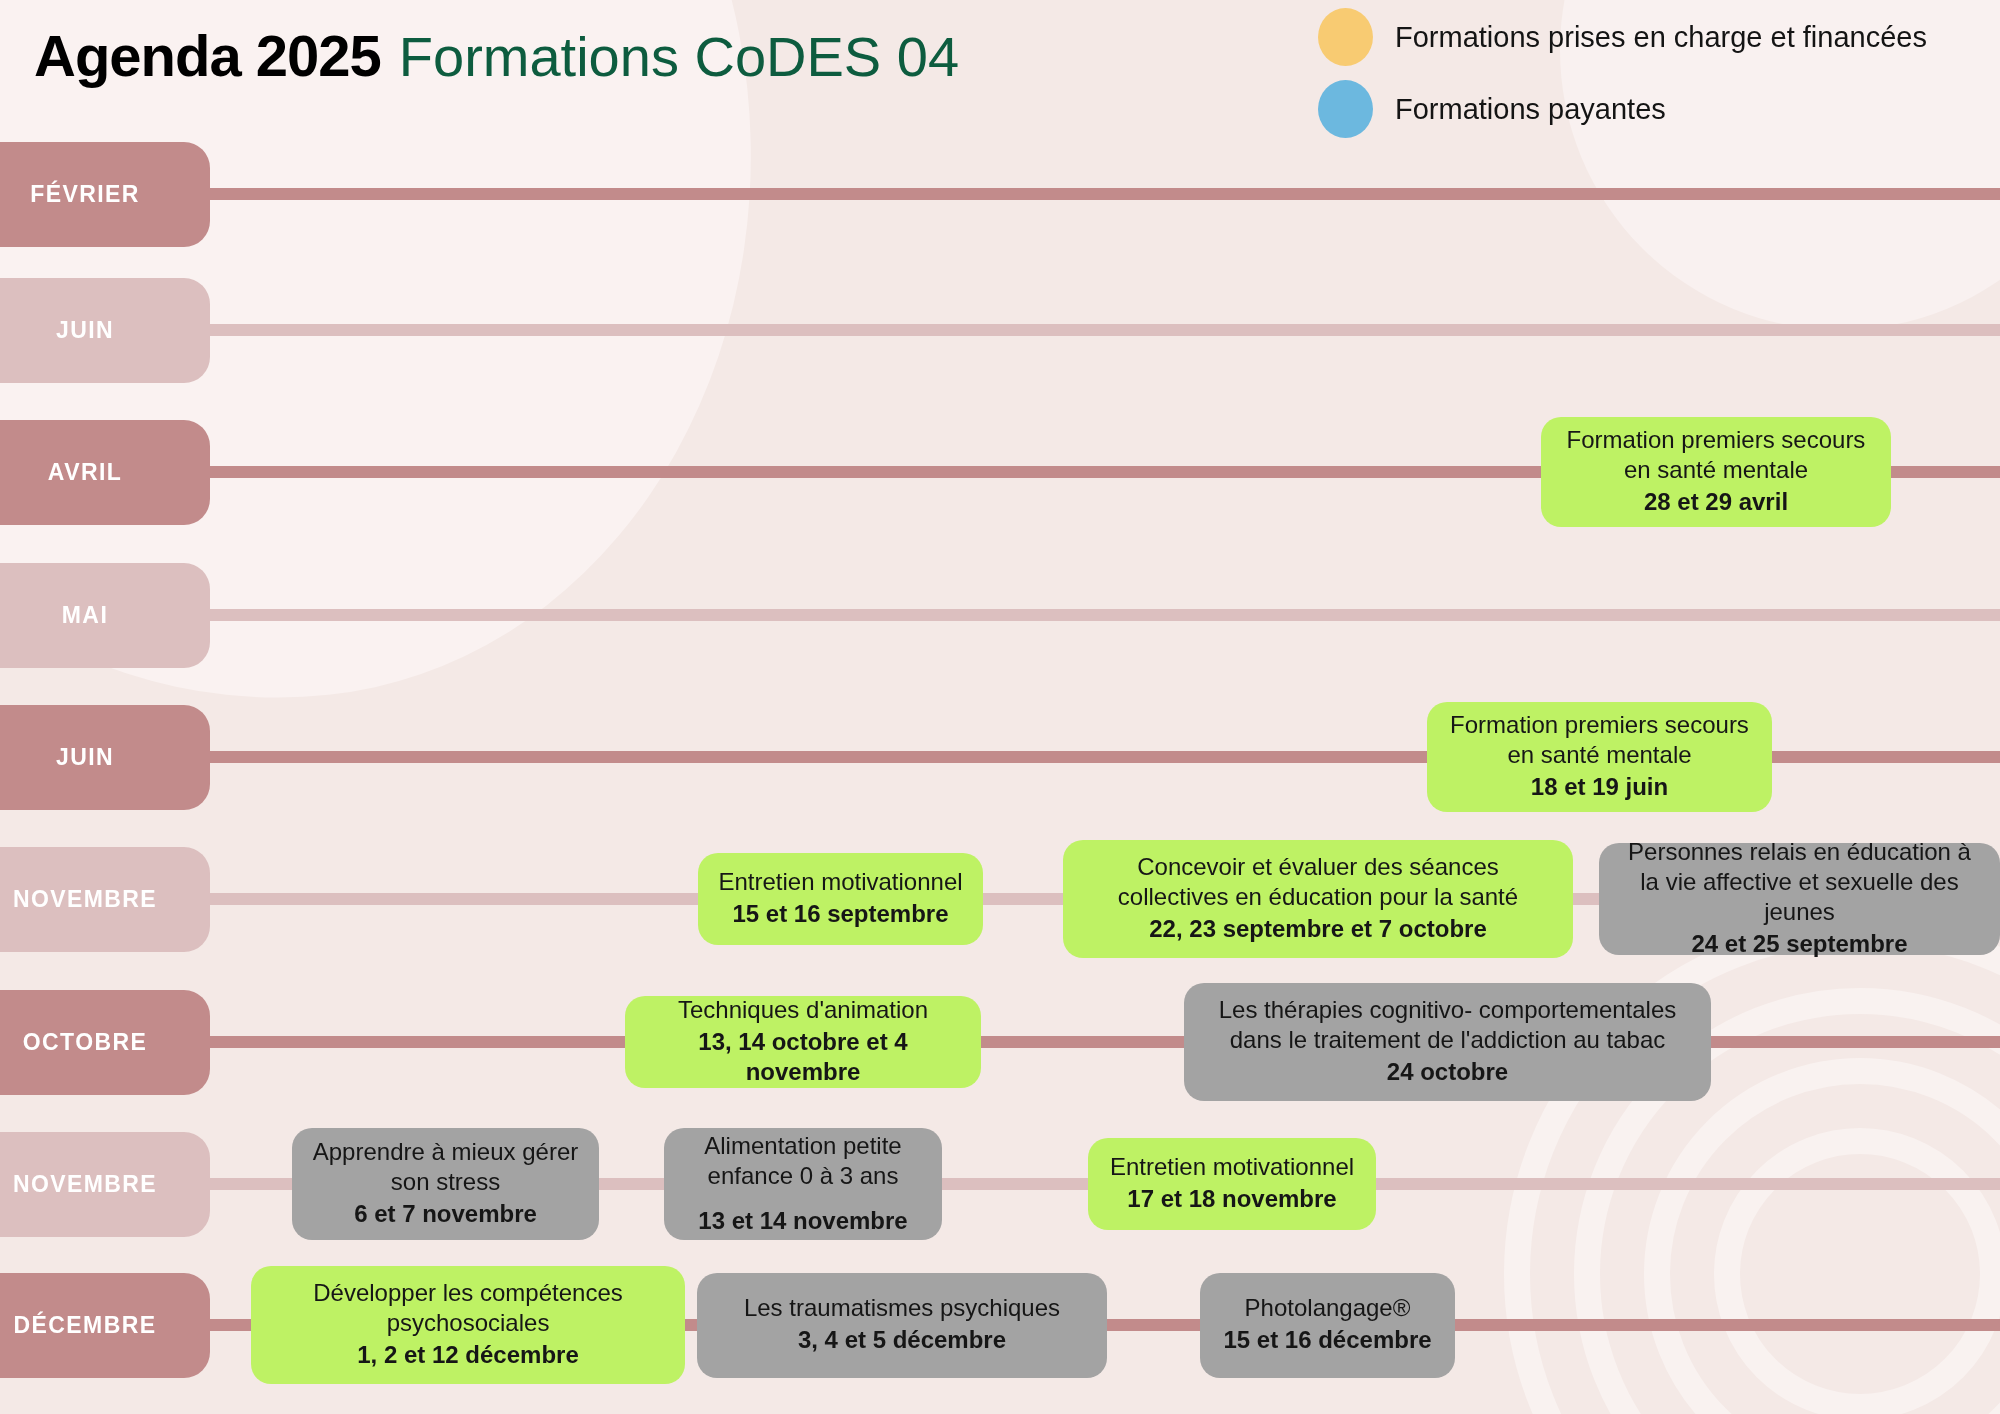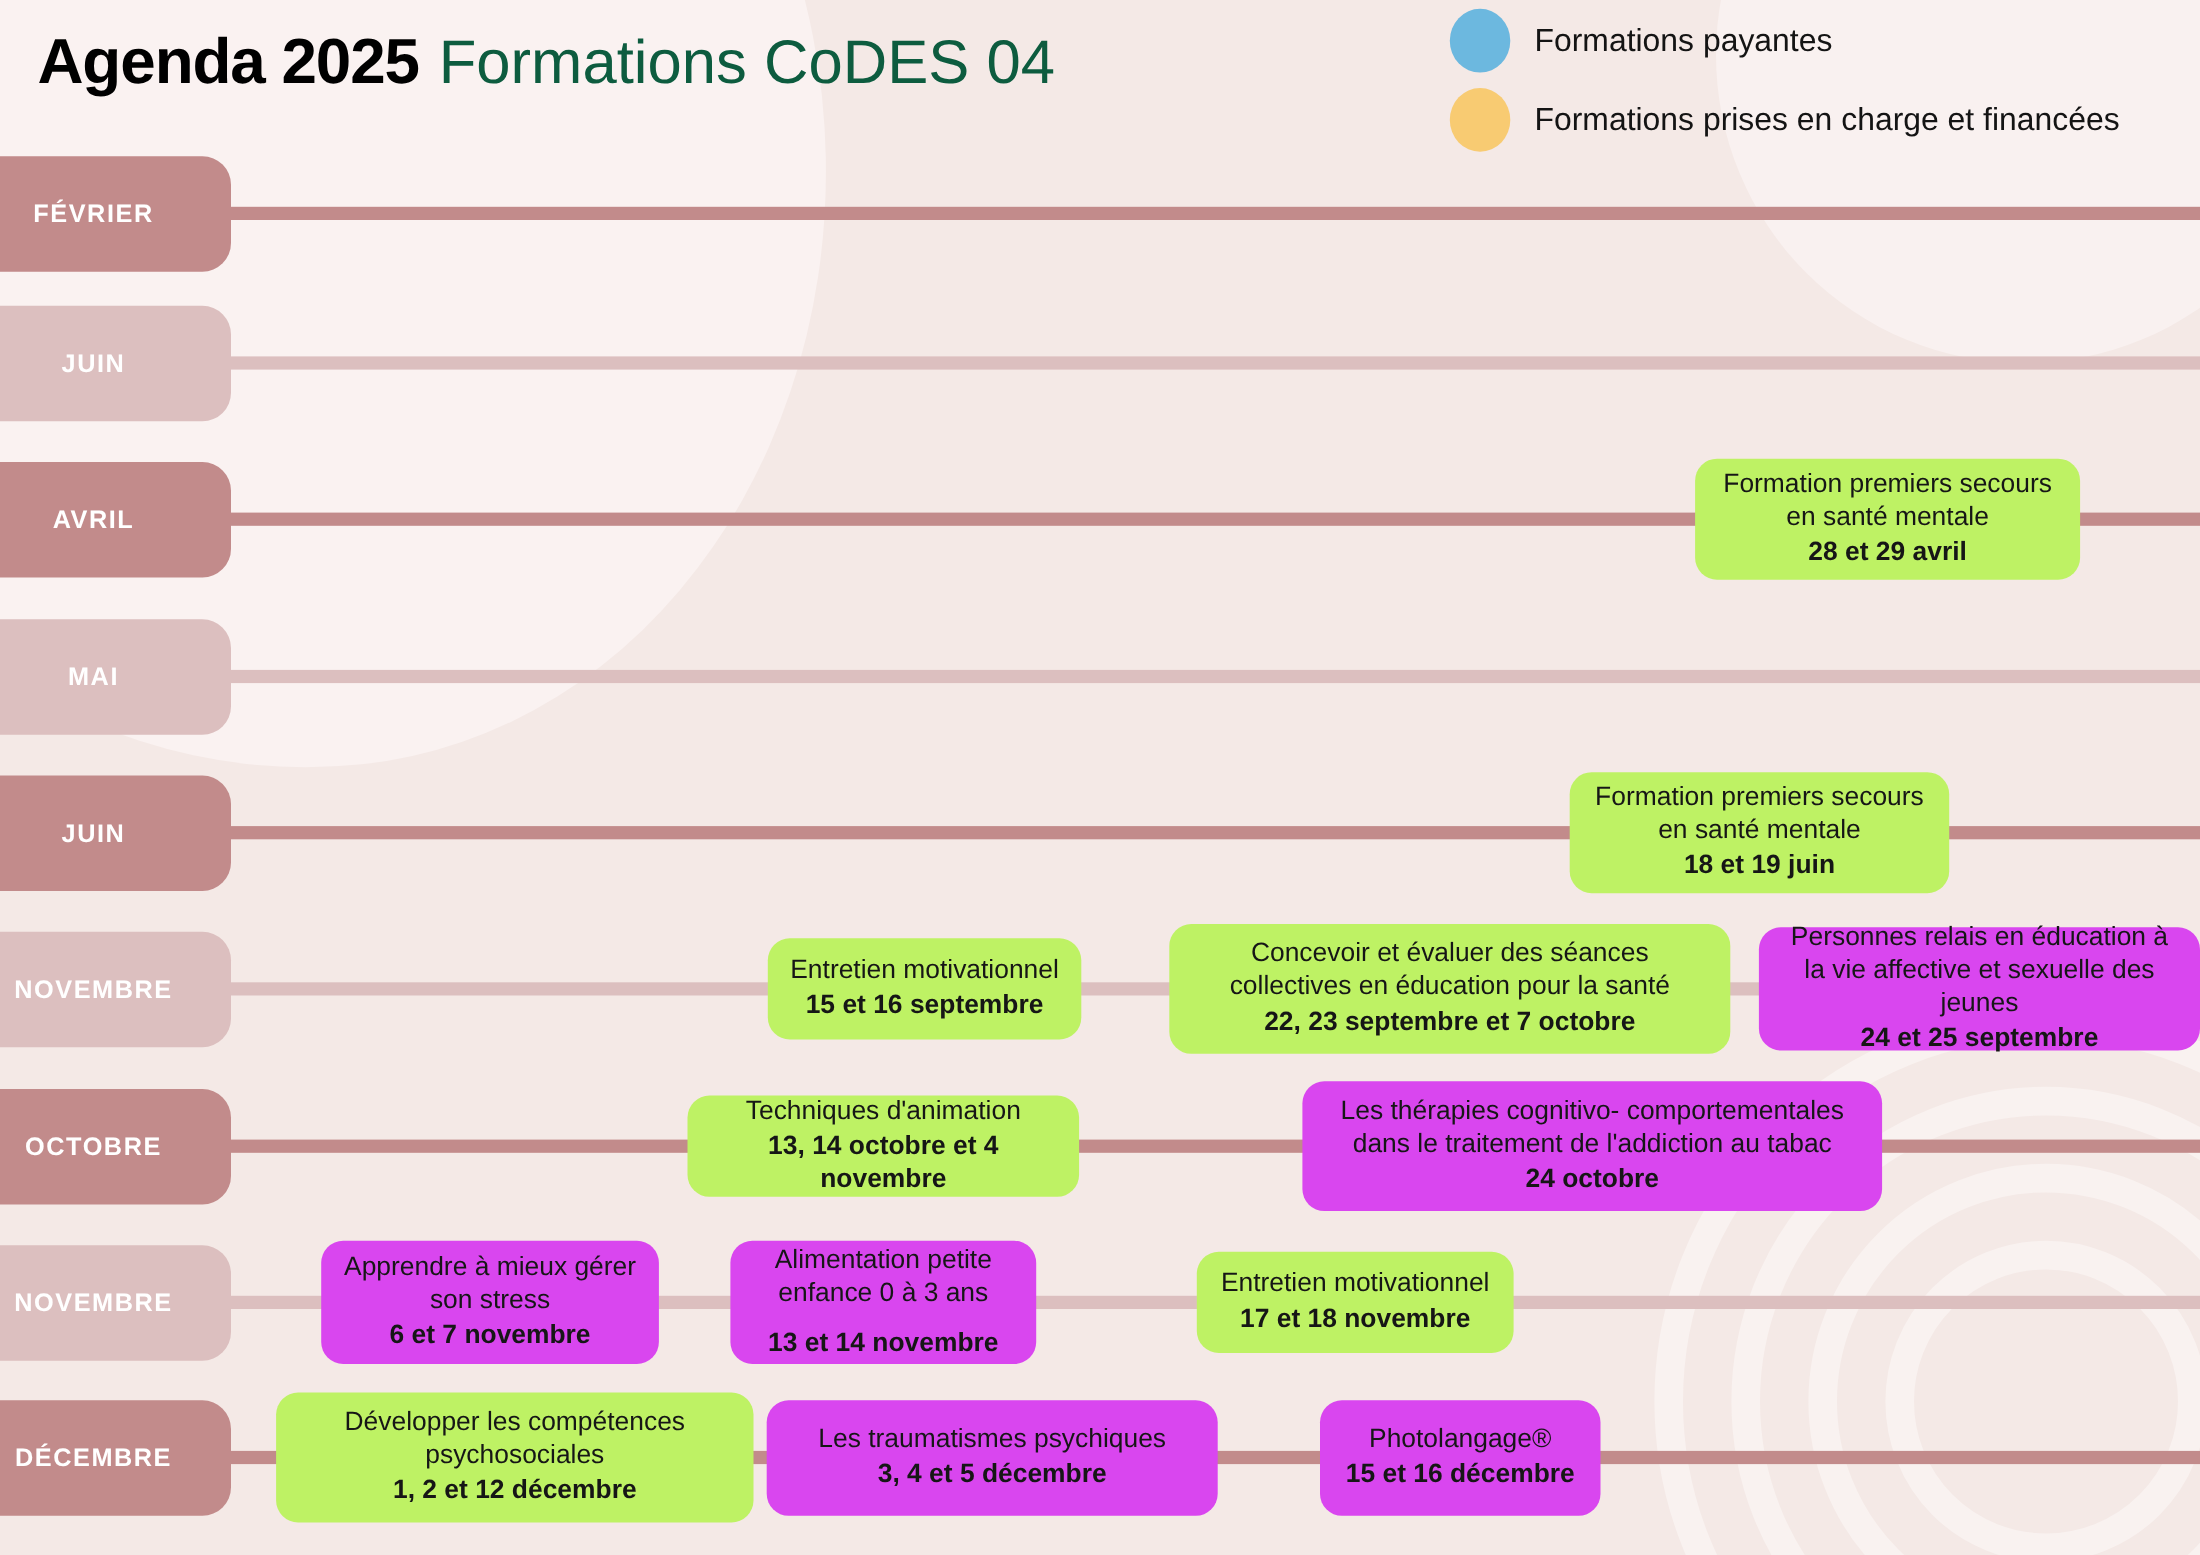--- a/index.html
+++ b/index.html
@@ -109,21 +109,21 @@
     padding:14px 18px 16px;
     box-sizing:border-box;
     display:flex;flex-direction:column;justify-content:center;
     align-items:center;
     text-align:center;
     color:#161616;
     z-index:7;
     line-height:1.25;
   }
   .card.yellow{background:#bef264;}
-  .card.blue{background:#d946ef;}
+  .card.blue{background:#a3a3a3;}
   .card .c-title{font-size:24px;font-weight:400;}
   .card .c-date{font-size:24px;font-weight:700;margin-top:2px;}
 </style>
 </head>
 <body>
 
 <div id="poster">
 
   <div class="deco blob-tl"></div>
   <div class="deco blob-tr"></div>
@@ -134,26 +134,26 @@
     <div class="ring r4"></div>
   </div>
 
   <div class="header">
     <div class="title-wrap">
       <span class="title-main">Agenda 2025</span>
       <span class="title-sub">Formations CoDES 04</span>
     </div>
     <div class="legend" id="legend">
         <div class="legend-row">
+          <span class="legend-dot yellow" style="background: rgb(248, 203, 114);"></span>
+          <span class="legend-label">Formations prises en charge et financées</span>
+        </div>
+        <div class="legend-row">
           <span class="legend-dot blue" style="background: rgb(108, 184, 223);"></span>
           <span class="legend-label">Formations payantes</span>
-        </div>
-        <div class="legend-row">
-          <span class="legend-dot yellow" style="background: rgb(248, 203, 114);"></span>
-          <span class="legend-label">Formations prises en charge et financées</span>
         </div>
       </div>
   </div>
 
   <div class="rows" id="rows">
       <div class="row" style="top: 194px;">
         <div class="rail dark"></div>
         <div class="month-pill dark" style="top: -52px;">
           <span>FÉVRIER</span>
         </div>

